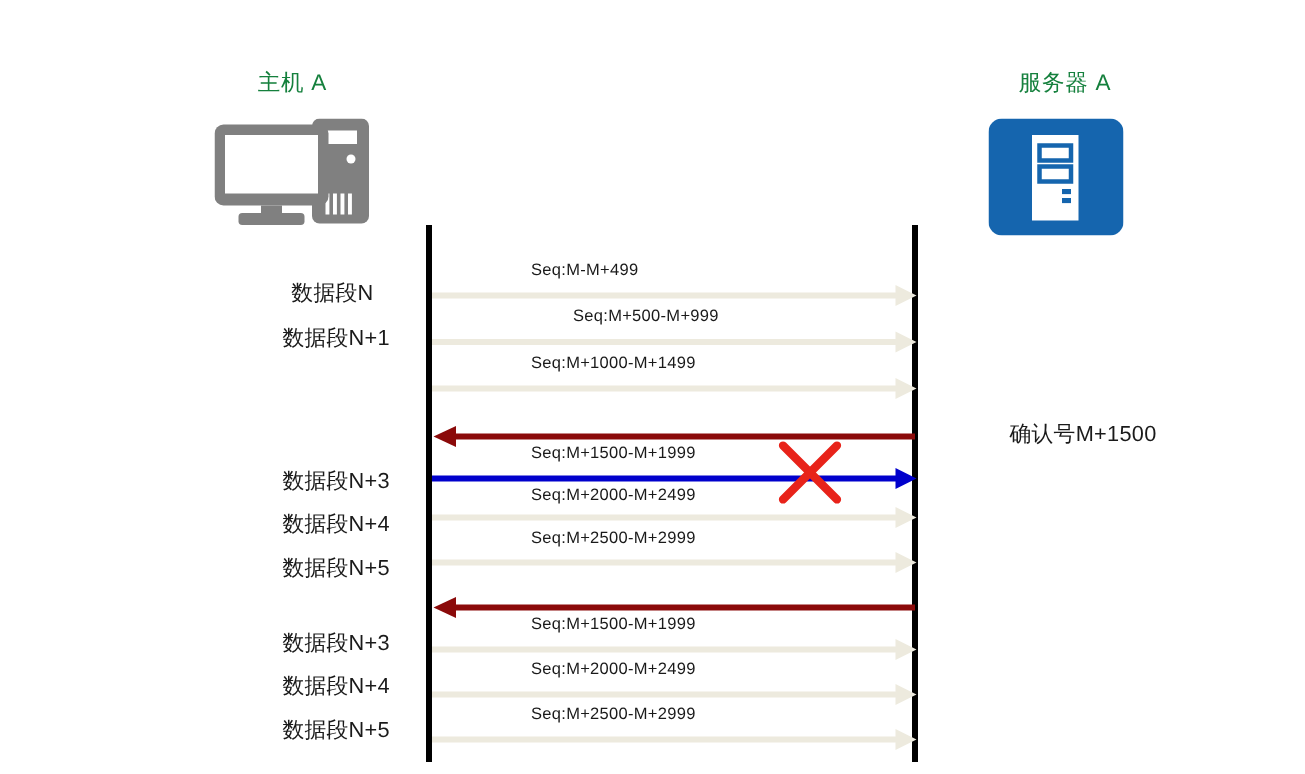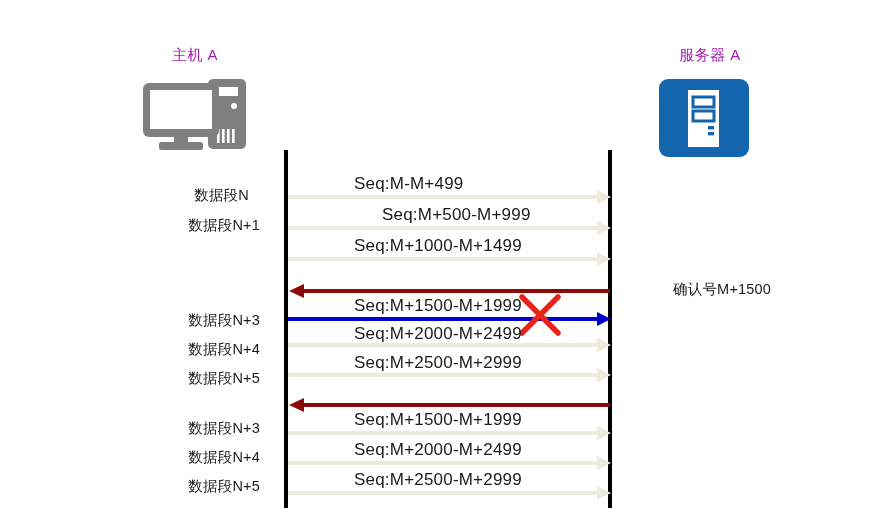--- a/index.html
+++ b/index.html
@@ -15,21 +15,21 @@
     width: 870px;
     height: 516px;
     background: #ffffff;
     overflow: hidden;
   }
 
   
   .node-title {
     position: absolute;
     font-size: 15px;
-    color: #a21caf;
+    color: #15803d;
     text-align: center;
     white-space: nowrap;
     letter-spacing: 0.5px;
   }
   #host-title  { left: 130px; top: 46px; width: 130px; }
   #server-title{ left: 640px; top: 46px; width: 140px; }
 
   
   #host-icon {
     position: absolute;
@@ -81,21 +81,21 @@
   .msg.ack .shaft { background: #8B0A0A; height: 4px; }
   .msg.ack .head  { left: -14px; border-right: 15px solid #8B0A0A; }
 
   
   .msg.lost .shaft { background: #0000CC; height: 4px; }
   .msg.lost .head  { right: -13px; border-left: 14px solid #0000CC; }
 
   
   .seq-label {
     position: absolute;
-    font-size: 17px;
+    font-size: 11px;
     color: #1a1a1a;
     white-space: nowrap;
     letter-spacing: 0.2px;
   }
 
   
   .side-label {
     position: absolute;
     font-size: 14.5px;
     color: #1a1a1a;

